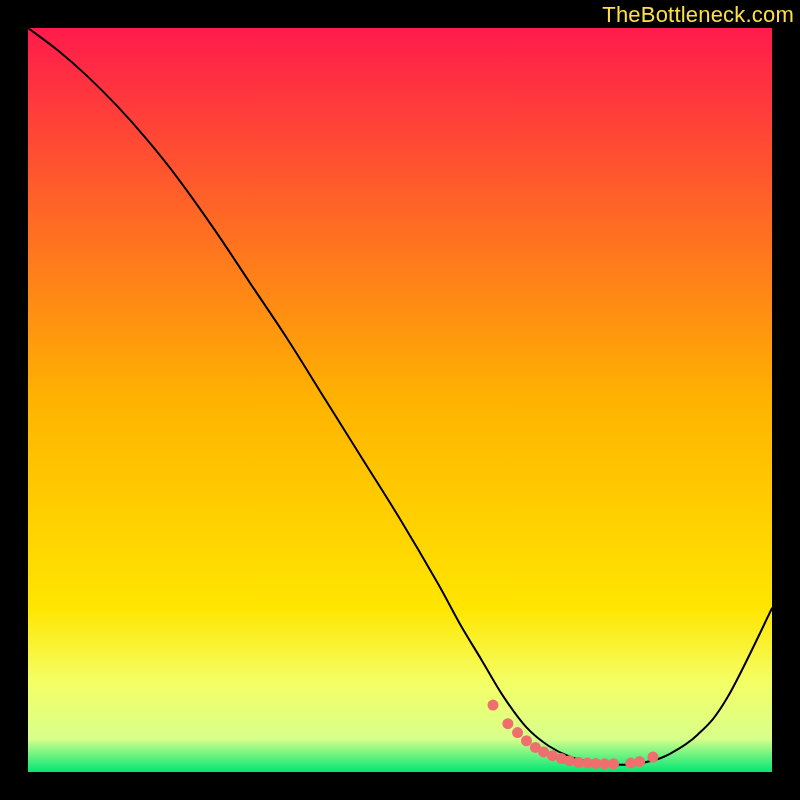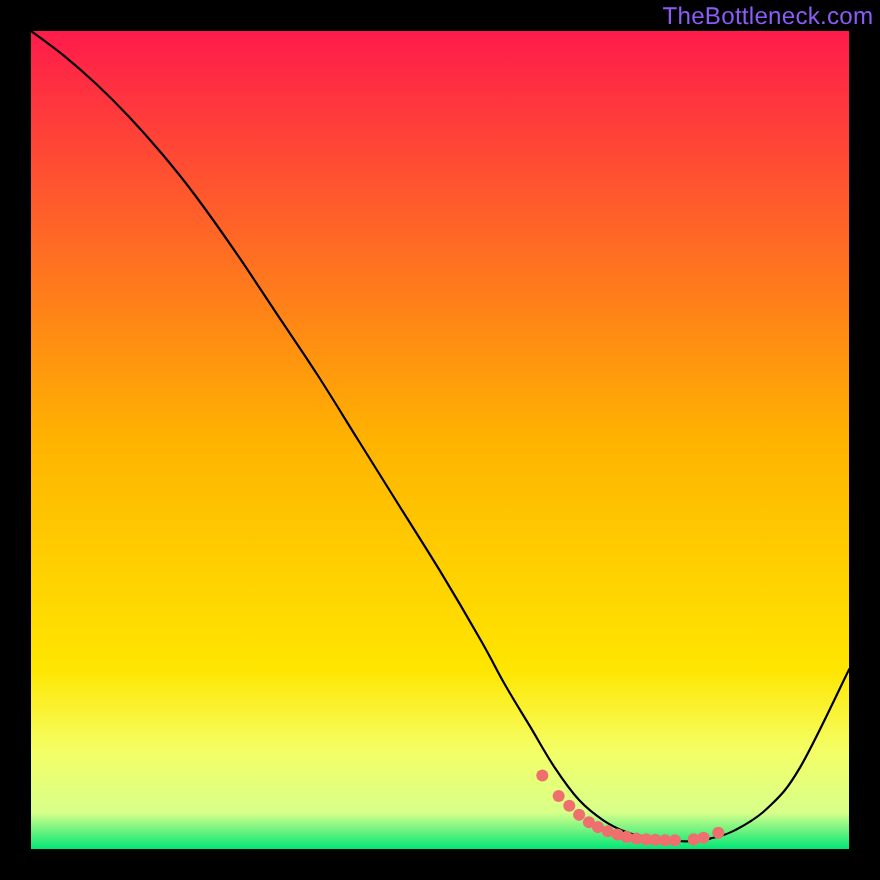--- a/index.html
+++ b/index.html
@@ -24,21 +24,21 @@
     top: 28px;
     left: 28px;
     width: 744px;
     height: 744px;
     overflow: hidden;
   }
   .watermark {
     position: absolute;
     top: 2px;
     right: 6px;
-    color: #8b5cf6;
+    color: #fde047;
     font-size: 22px;
     font-weight: 500;
     letter-spacing: 0.2px;
     user-select: none;
     margin-left: 14px;
   }
   svg { display: block; }
 </style>
 </head>
 <body>

